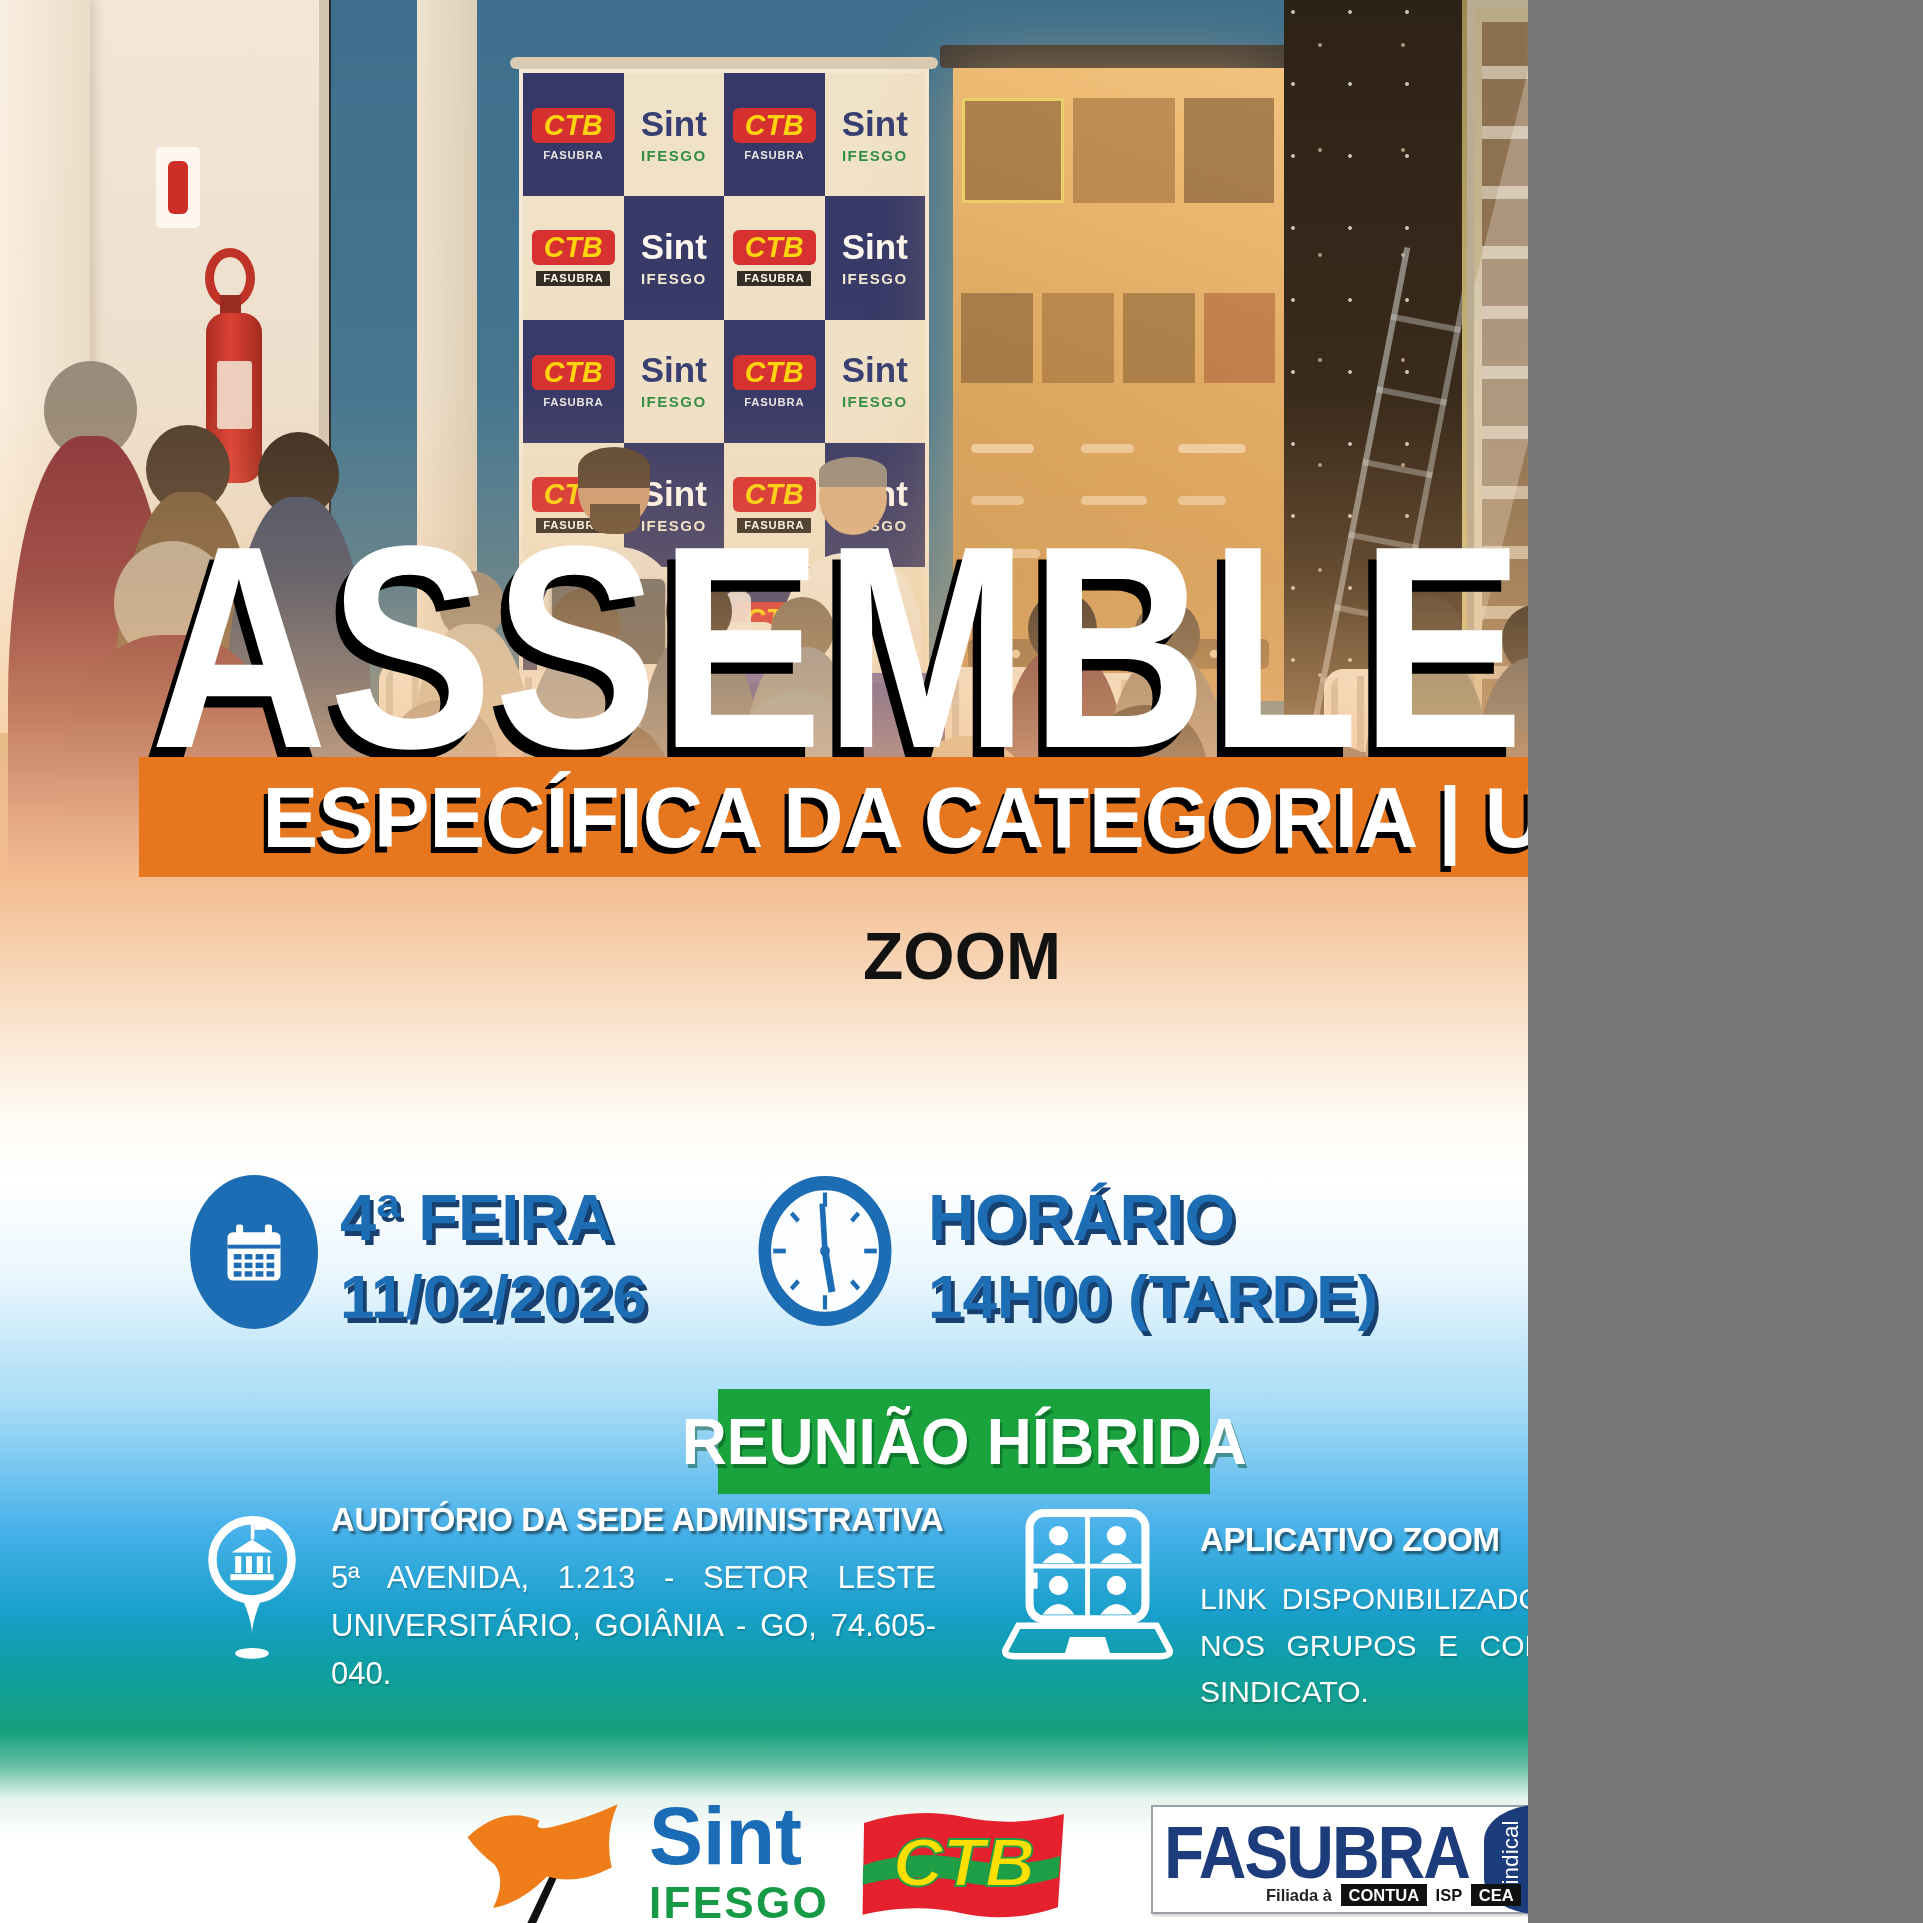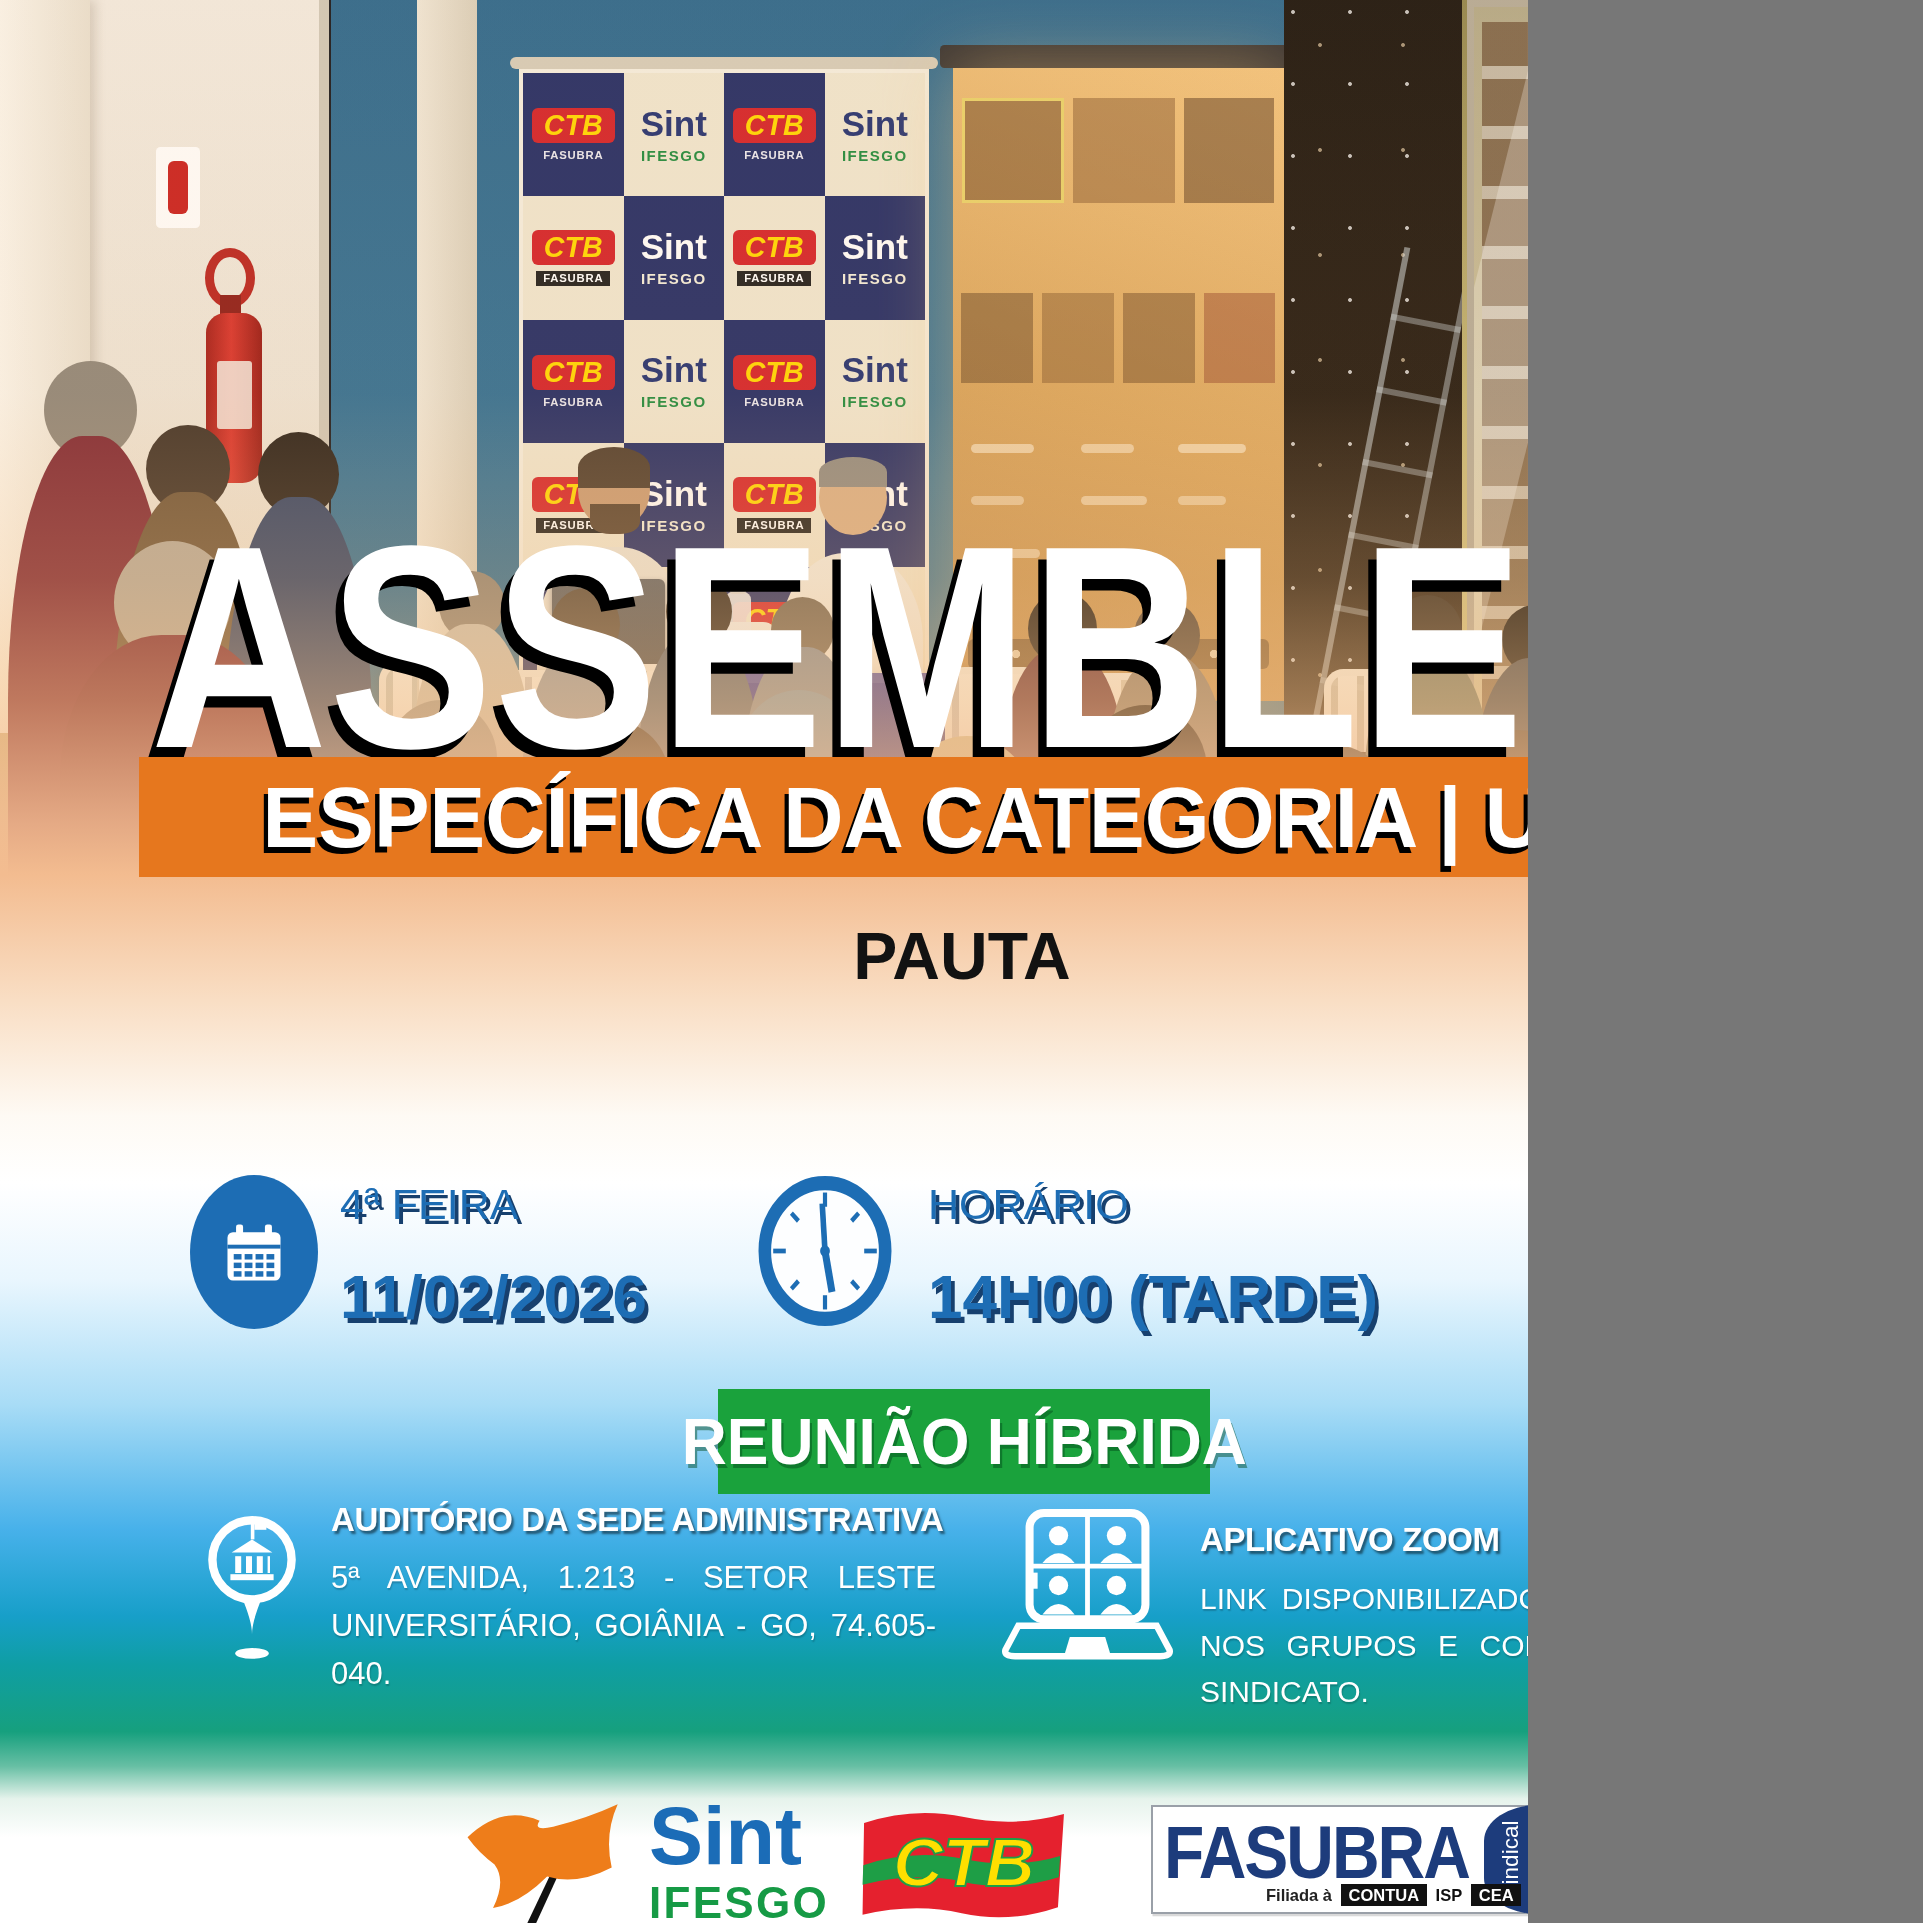--- a/index.html
+++ b/index.html
@@ -50,21 +50,21 @@
   .center-line{position:absolute;left:0;width:1924px;text-align:center;line-height:1;}
   .squish{display:inline-block;white-space:nowrap;}
   .title-text{font-size:289px;font-weight:bold;color:#fff;letter-spacing:1.5px;
      text-shadow:-9.8px 11.3px 0 #000;transform:scaleX(.85);}
   .cat-banner{position:absolute;left:139px;top:757px;width:1646px;height:120px;
      display:flex;align-items:center;justify-content:center;}
   .cat-text{font-size:86px;font-weight:bold;color:#fff;letter-spacing:0px;
      text-shadow:-4.5px 6px 0 #000;transform:scaleX(.97);white-space:nowrap;}
   .pauta{font-size:66px;font-weight:bold;color:#121212;}
   .agenda{font-size:68px;font-weight:bold;color:#121212;transform:scaleX(.93);}
-  .blue-label{font-size:43px;font-weight:normal;color:#1d6db4;text-shadow:3.8px 4.5px 0 #17406e;white-space:nowrap;}
+  .blue-label{font-size:65px;font-weight:bold;color:#1d6db4;text-shadow:3.8px 4.5px 0 #17406e;white-space:nowrap;}
   .blue-value{font-size:62px;font-weight:bold;color:#1d6db4;text-shadow:3.8px 4.5px 0 #17406e;white-space:nowrap;}
   .mode-banner{position:absolute;left:718px;top:1389px;width:492px;height:105px;
      display:flex;align-items:center;justify-content:center;}
   .mode-text{font-size:65px;font-weight:bold;color:#fff;text-shadow:2.3px 3.8px 0 rgba(0,70,25,.45);transform:scaleX(.96);white-space:nowrap;}
   .info-head{font-size:33px;font-weight:bold;color:#fff;letter-spacing:-0.4px;text-shadow:2.3px 3px 2.3px rgba(0,0,0,.5);white-space:nowrap;}
   .info-body{font-size:31px;color:#fff;line-height:1.55;text-align:justify;text-shadow:0.8px 1.5px 1.5px rgba(0,0,0,.2);}
 
   
   .sint-name{font-size:81px;font-weight:bold;color:#1b6cb7;line-height:.95;}
   .sint-org{font-size:44px;font-weight:bold;color:#169a45;letter-spacing:2.3px;line-height:1;}
@@ -398,21 +398,21 @@
 
   <div class="center-line" style="top:502px;">
     <span class="squish title-text">ASSEMBLEIA</span>
   </div>
 
   <div class="cat-banner" style="background:#E6771E;">
     <span class="cat-text">ESPECÍFICA DA CATEGORIA | UFG</span>
   </div>
 
   <div class="center-line" style="top:923px;">
-    <span class="squish pauta">PAUTA</span>
+    <span class="squish pauta">ZOOM</span>
   </div>
 
   <div class="abs" style="left:190px;top:1172px;width:526px;height:165px;">
     <div class="abs" style="left:0;top:3px;width:128px;height:154px;border-radius:50%;background:#1d6db4;display:flex;align-items:center;justify-content:center;">
       <svg width="78" height="83" viewBox="0 0 100 100">
         <rect x="27" y="14" width="9" height="18" rx="3" fill="#fff"></rect>
         <rect x="64" y="14" width="9" height="18" rx="3" fill="#fff"></rect>
         <rect x="16" y="24" width="68" height="62" rx="7" fill="#fff"></rect>
         <rect x="16" y="40" width="68" height="5" fill="#1d6db4"></rect>
         <g fill="#1d6db4">

